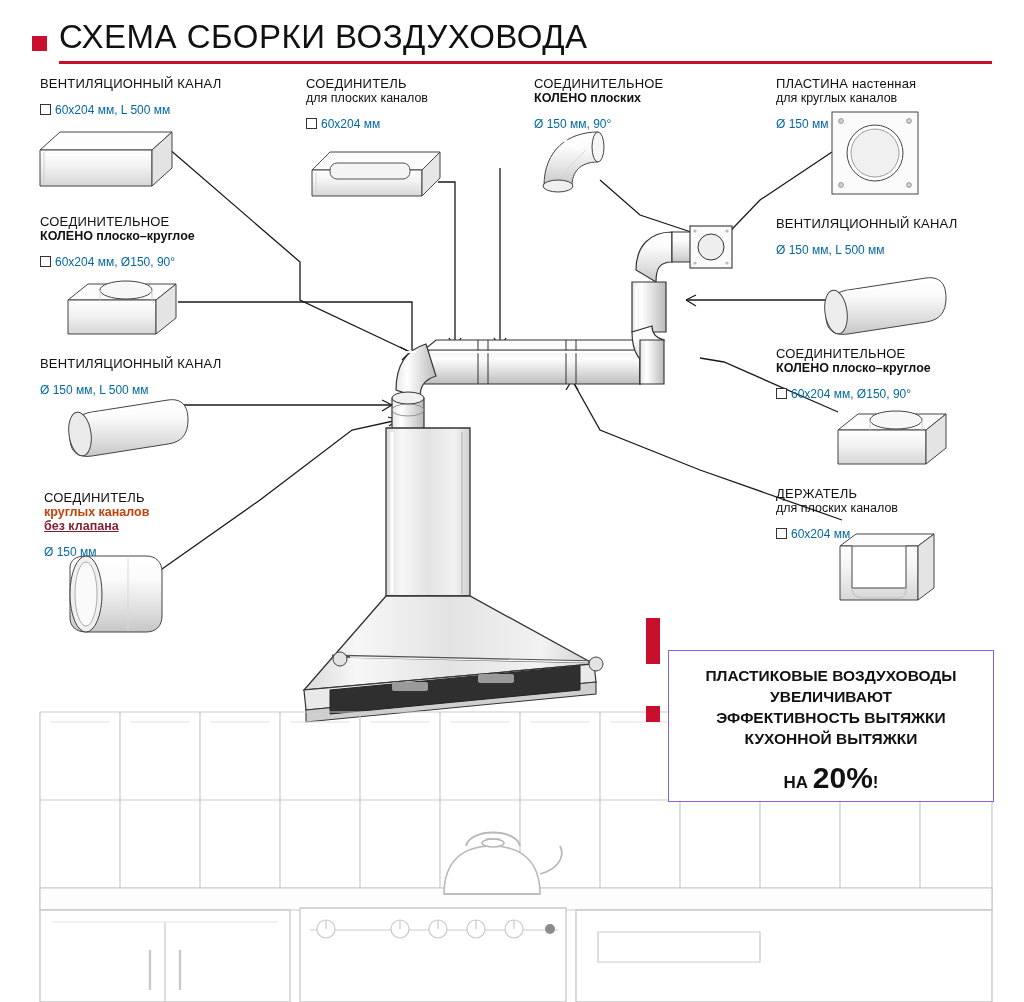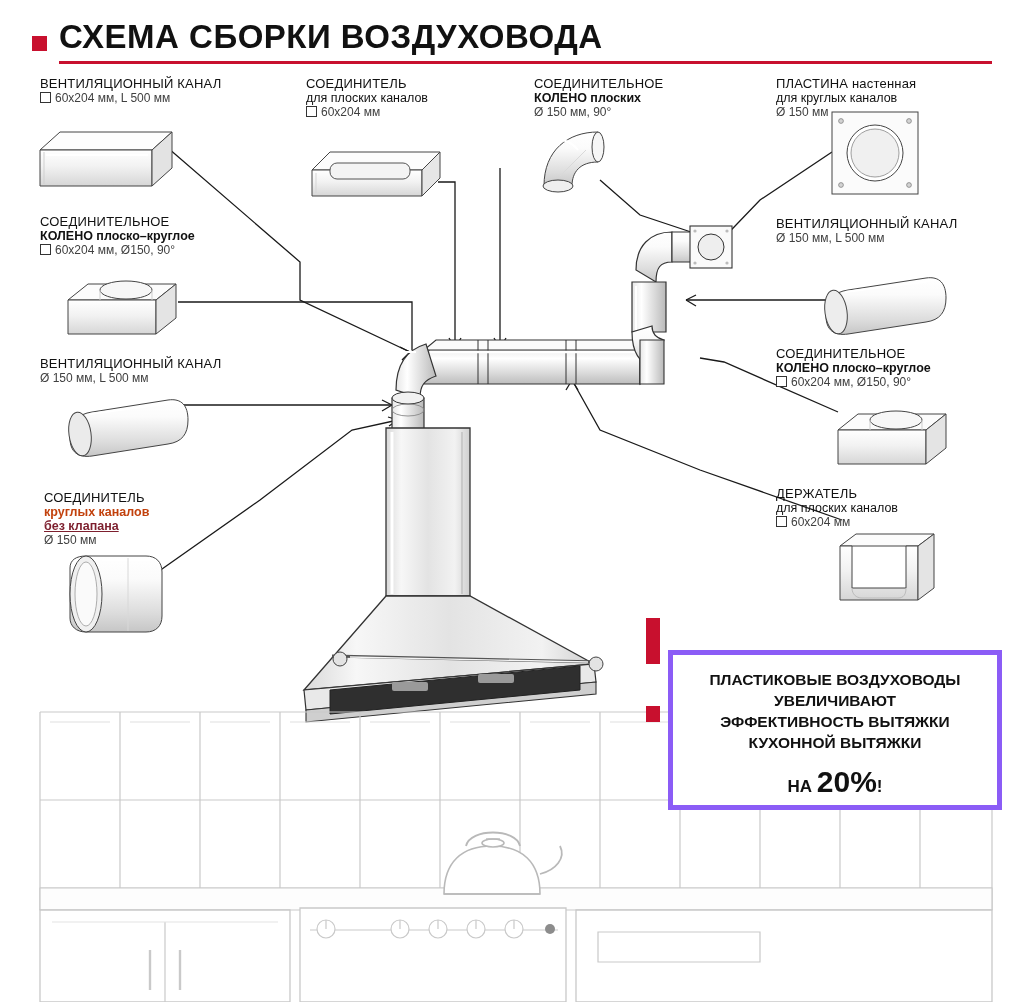--- a/index.html
+++ b/index.html
@@ -3,35 +3,35 @@
 <meta charset="utf-8">
 <style>
   html,body{margin:0;padding:0;background:#fff;}
   body{font-family:"Liberation Sans", sans-serif;}
   #page{
     position:relative;width:1024px;height:1002px;background:#ffffff;overflow:hidden;
   }
   
   .hdr{position:absolute;left:32px;top:18px;width:960px;height:46px;}
   .hdr-square{position:absolute;left:0;top:18px;width:15px;height:15px;background:#c8102e;}
-  .hdr-title{position:absolute;left:27px;top:0;font-size:33px;font-weight:bold;color:#111;
+  .hdr-title{position:absolute;left:27px;top:0;font-size:33px;font-weight:normal;color:#111;
              letter-spacing:0.5px;white-space:nowrap;font-family:"Liberation Sans",sans-serif;}
   .hdr-rule{position:absolute;left:27px;top:43px;width:933px;height:3px;background:#c8102e;}
 
   
   .lbl{position:absolute;color:#111;}
   .lbl .l1{font-size:13px;font-weight:normal;letter-spacing:.2px;white-space:nowrap;}
   .lbl .l2{font-size:12.5px;font-weight:bold;white-space:nowrap;}
-  .lbl .spec{font-size:12px;margin-top:0;white-space:nowrap;color:#404040;}
+  .lbl .spec{font-size:12px;margin-top:12px;white-space:nowrap;color:#0369a1;}
   .lbl .spec .sq{display:inline-block;width:9px;height:9px;border:1px solid #333;margin-right:4px;
                  vertical-align:-1px;background:#fff;}
 
   
   .promo{position:absolute;left:668px;top:650px;width:324px;height:150px;
-         border:5px solid #8b5cf6;background:#fff;}
+         border:1px solid #8b5cf6;background:#fff;}
   .promo-inner{padding:14px 12px 0 12px;text-align:center;}
   .promo-line{font-size:15.5px;font-weight:bold;color:#111;line-height:21px;white-space:nowrap;}
   .promo-pct{margin-top:12px;font-size:17px;font-weight:bold;color:#111;}
   .promo-pct b{font-size:30px;}
   .promo-bar1{position:absolute;left:646px;top:618px;width:14px;height:46px;background:#c8102e;}
   .promo-bar2{position:absolute;left:646px;top:706px;width:14px;height:16px;background:#c8102e;}
 
   
   svg.layer{position:absolute;left:0;top:0;width:1024px;height:1002px;}
 </style>

